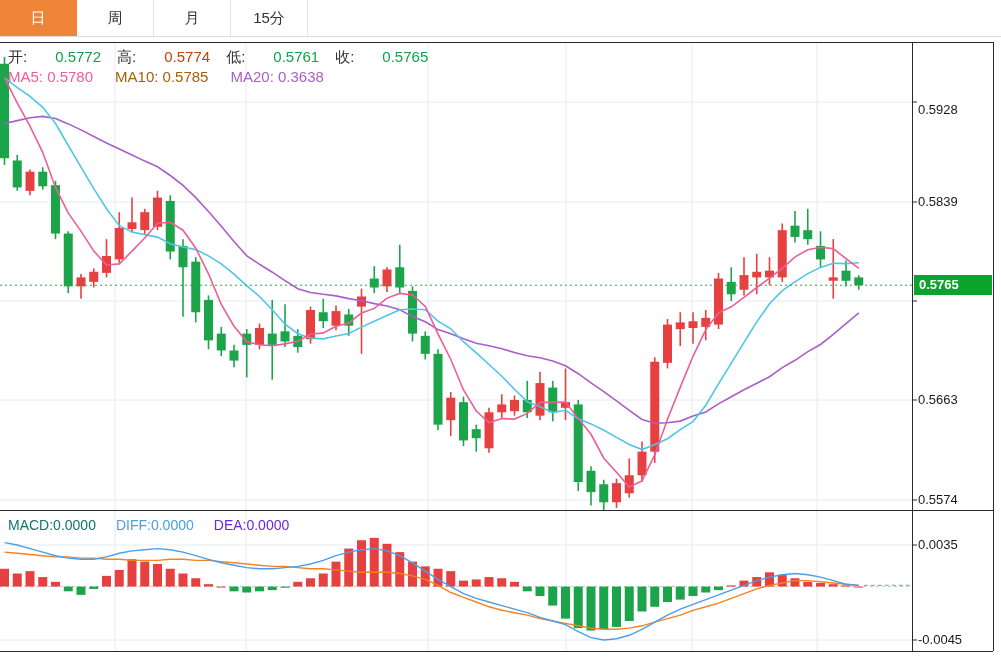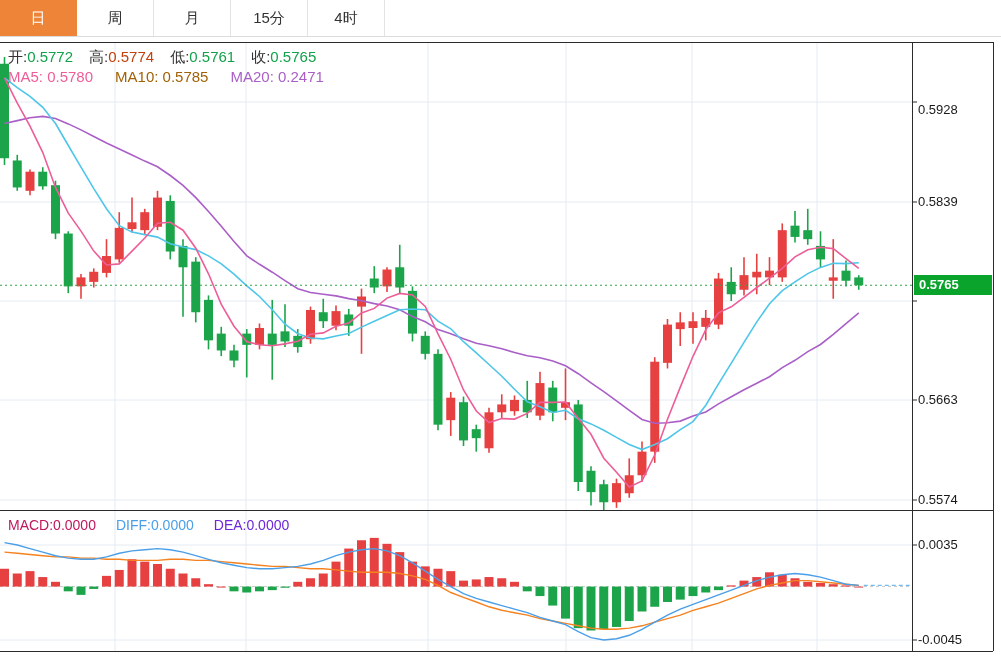--- a/index.html
+++ b/index.html
@@ -8,21 +8,21 @@
   #chart-svg{position:absolute;left:0;top:0;z-index:1;}
   .tabbar{position:absolute;left:0;top:0;width:1001px;height:36px;background:#fff;
           border-bottom:1px solid #dcdcdc;display:flex;z-index:3;}
   .tab{width:77px;height:36px;box-sizing:border-box;border-right:1px solid #e3e3e3;
        display:flex;align-items:center;justify-content:center;font-size:15px;color:#333;
        cursor:pointer;background:#fff;}
   .tab.active{background:#ED8437;color:#fff;border-right:1px solid #ED8437;}
   .overlay{position:absolute;z-index:4;white-space:nowrap;}
   .ohlc-row{top:48px;left:8px;font-size:15px;}
   .ohlc-row .lbl{color:#333;}
-  .ohlc-row .val{margin-right:16px;}
+  .ohlc-row .val{margin-right:16px;margin-left:28px;}
   .ma-row{top:68px;left:8px;font-size:15px;}
   .ma-row span{margin-right:22px;}
   .macd-row{top:517px;left:8px;font-size:14px;}
   .macd-row span{margin-right:20px;}
   .tick-label{position:absolute;left:918px;font-size:13px;color:#1a1a1a;z-index:4;}
   .price-tag{position:absolute;left:914px;width:78px;height:20px;line-height:20px;
              color:#fff;font-size:13px;font-weight:bold;padding-left:5px;box-sizing:border-box;
              z-index:5;}
   .pane-hit{position:absolute;left:0;z-index:2;background:transparent;}
 </style>
@@ -270,33 +270,32 @@
   </svg>
 
 <div class="pane-hit" style="top:42px;width:912px;height:468px;"></div>
 <div class="pane-hit" style="top:511px;width:912px;height:140px;"></div>
 
 <div class="tabbar">
     <div class="tab active">日</div>
     <div class="tab">周</div>
     <div class="tab">月</div>
     <div class="tab">15分</div>
-    <div class="tab">4时</div>
   </div>
 
 <div class="overlay ohlc-row">
   <span class="lbl">开:</span><span class="val" style="color: rgb(18, 162, 75);">0.5772</span><span class="lbl">高:</span><span class="val" style="color: #c2410c;">0.5774</span><span class="lbl">低:</span><span class="val" style="color: rgb(18, 162, 75);">0.5761</span><span class="lbl">收:</span><span class="val" style="color: rgb(18, 162, 75);">0.5765</span>
 </div>
 
 <div class="overlay ma-row">
-  <span style="color: rgb(237, 94, 152);">MA5: 0.5780</span><span style="color: #a16207;">MA10: 0.5785</span><span style="color: rgb(169, 95, 199);">MA20: 0.2471</span>
+  <span style="color: rgb(237, 94, 152);">MA5: 0.5780</span><span style="color: #a16207;">MA10: 0.5785</span><span style="color: rgb(169, 95, 199);">MA20: 0.3638</span>
 </div>
 
 <div class="overlay macd-row">
-  <span style="color: #be185d;">MACD:0.0000</span><span style="color: rgb(74, 159, 232);">DIFF:0.0000</span><span style="color: #6d28d9;">DEA:0.0000</span>
+  <span style="color: #0f766e;">MACD:0.0000</span><span style="color: rgb(74, 159, 232);">DIFF:0.0000</span><span style="color: #6d28d9;">DEA:0.0000</span>
 </div>
 
 <div id="axis-layer">
     <span class="tick-label" style="top: 102px;">0.5928</span>
     <span class="tick-label" style="top: 194px;">0.5839</span>
     <span class="tick-label" style="top: 279px; font-weight: bold;">0.5751</span>
     <span class="tick-label" style="top: 392px;">0.5663</span>
     <span class="tick-label" style="top: 492px;">0.5574</span>
     <span class="tick-label" style="top: 537px;">0.0035</span>
     <span class="tick-label" style="top: 632px;">-0.0045</span>

